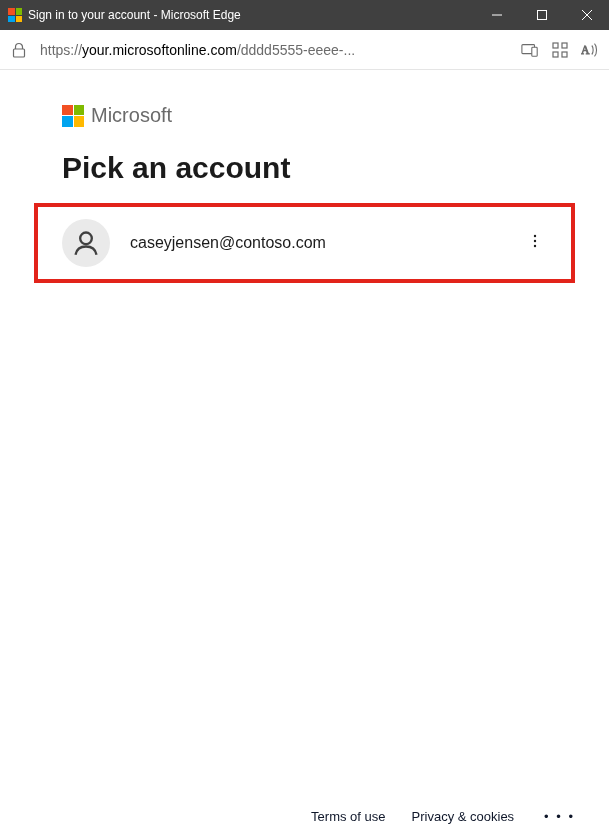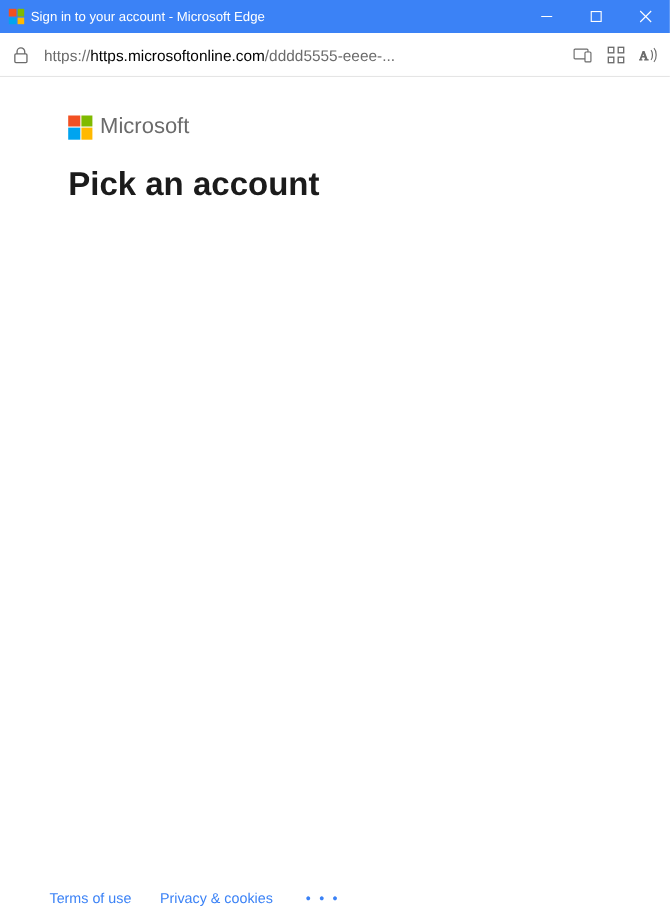--- a/index.html
+++ b/index.html
@@ -1,19 +1,19 @@
 <!DOCTYPE html>
 <html><head>
   <meta charset="utf-8">
   <style>
     * { margin: 0; padding: 0; box-sizing: border-box; }
     body { font-family: "Segoe UI", Arial, sans-serif; width: 609px; height: 838px; overflow: hidden; background: #fff; }
 
     
-    .titlebar { background: #3b82f6; height: 30px; display: flex; align-items: center; color: #fff; font-size: 12px; }
+    .titlebar { background: #404040; height: 30px; display: flex; align-items: center; color: #fff; font-size: 12px; }
     .titlebar-icon { width: 14px; height: 14px; margin: 0 6px 0 8px; display: grid; grid-template-columns: 1fr 1fr; grid-template-rows: 1fr 1fr; gap: 1px; }
     .titlebar-icon span:nth-child(1){background:#f25022;}
     .titlebar-icon span:nth-child(2){background:#7fba00;}
     .titlebar-icon span:nth-child(3){background:#00a4ef;}
     .titlebar-icon span:nth-child(4){background:#ffb900;}
     .titlebar-title { flex: 1; white-space: nowrap; overflow: hidden; text-overflow: ellipsis; }
     .win-controls { display: flex; }
     .win-btn { width: 45px; height: 30px; display: flex; align-items: center; justify-content: center; color: #fff; }
     .win-btn svg { width: 12px; height: 12px; }
 
@@ -38,21 +38,21 @@
     .account-list { margin-left: -26px; margin-right: -26px; }
     .account-row { display: flex; align-items: center; padding: 14px 26px; gap: 20px; cursor: pointer; }
     .account-row.highlight { outline: 4px solid #e2231a; outline-offset: -2px; }
     .avatar { width: 48px; height: 48px; border-radius: 50%; background: #eaeaea; display: flex; align-items: center; justify-content: center; flex-shrink: 0; }
     .avatar svg { width: 28px; height: 28px; stroke: #404040; }
     .account-label { flex: 1; font-size: 16px; color: #1b1b1b; }
     .row-more { padding: 4px; }
     .row-more svg { width: 16px; height: 16px; }
 
     
-    .footer { position: fixed; bottom: 0; left: 0; width: 609px; display: flex; align-items: center; gap: 26px; padding: 14px 30px 14px 45px; font-size: 13px; color: #3b82f6; }
+    .footer { position: fixed; bottom: 0; left: 0; width: 609px; display: flex; align-items: center; gap: 26px; padding: 14px 30px 14px 45px; font-size: 13px; color: #0f172a; justify-content: flex-end; }
     .footer-link { cursor: pointer; }
     .footer-more { letter-spacing: 2px; padding: 0 4px; cursor: pointer; }
   </style>
 </head>
 <body>
 
 <div class="titlebar">
   <div class="titlebar-icon">
     <span></span>
       <span></span>
@@ -81,21 +81,21 @@
 </div>
 
 <div class="addressbar">
   <div class="addr-icon">
     <svg viewBox="0 0 18 18" fill="none">
         <rect x="3.5" y="8" width="11" height="8" rx="1" stroke="#6b6b6b" stroke-width="1.2"></rect>
         <path d="M5.5 8V6a3.5 3.5 0 017 0v2" stroke="#6b6b6b" stroke-width="1.2"></path>
       </svg>
   </div>
   <div class="addr-url">
-    <span>https://</span><span class="host">https.microsoftonline.com</span><span>/dddd5555-eeee-...</span>
+    <span>https://</span><span class="host">your.microsoftonline.com</span><span>/dddd5555-eeee-...</span>
   </div>
   <div class="addr-icon">
     <svg viewBox="0 0 20 16" fill="none">
         <rect x="1" y="2" width="14" height="10" rx="1" stroke="#6b6b6b" stroke-width="1.2"></rect>
         <rect x="12" y="5" width="6" height="10" rx="1" fill="#fff" stroke="#6b6b6b" stroke-width="1.2"></rect>
       </svg>
   </div>
   <div class="addr-icon">
     <svg viewBox="0 0 18 18" fill="none">
         <rect x="2" y="2" width="5" height="5" stroke="#6b6b6b" stroke-width="1.2"></rect>
@@ -119,20 +119,36 @@
         <span></span>
         <span></span>
         <span></span>
     </div>
     <div class="ms-logo-text">Microsoft</div>
   </div>
 
   <h1 class="heading">Pick an account</h1>
 
   <div class="account-list">
+    <div class="account-row highlight">
+      <div class="avatar">
+        <svg viewBox="0 0 24 24" fill="none">
+            <circle cx="12" cy="8" r="5" stroke="#404040" stroke-width="2"></circle>
+            <path d="M3 22c1-5 5-7 9-7s8 2 9 7" stroke="#404040" stroke-width="2"></path>
+          </svg>
+      </div>
+      <div class="account-label">caseyjensen@contoso.com</div>
+      <div class="row-more">
+        <svg viewBox="0 0 16 16">
+            <circle cx="8" cy="3" r="1.2" fill="#1b1b1b"></circle>
+            <circle cx="8" cy="8" r="1.2" fill="#1b1b1b"></circle>
+            <circle cx="8" cy="13" r="1.2" fill="#1b1b1b"></circle>
+          </svg>
+      </div>
+    </div>
 
   </div>
 </div>
 
 <div class="footer">
   <span class="footer-link">Terms of use</span>
   <span class="footer-link">Privacy &amp; cookies</span>
   <span class="footer-more">• • •</span>
 </div>
 

